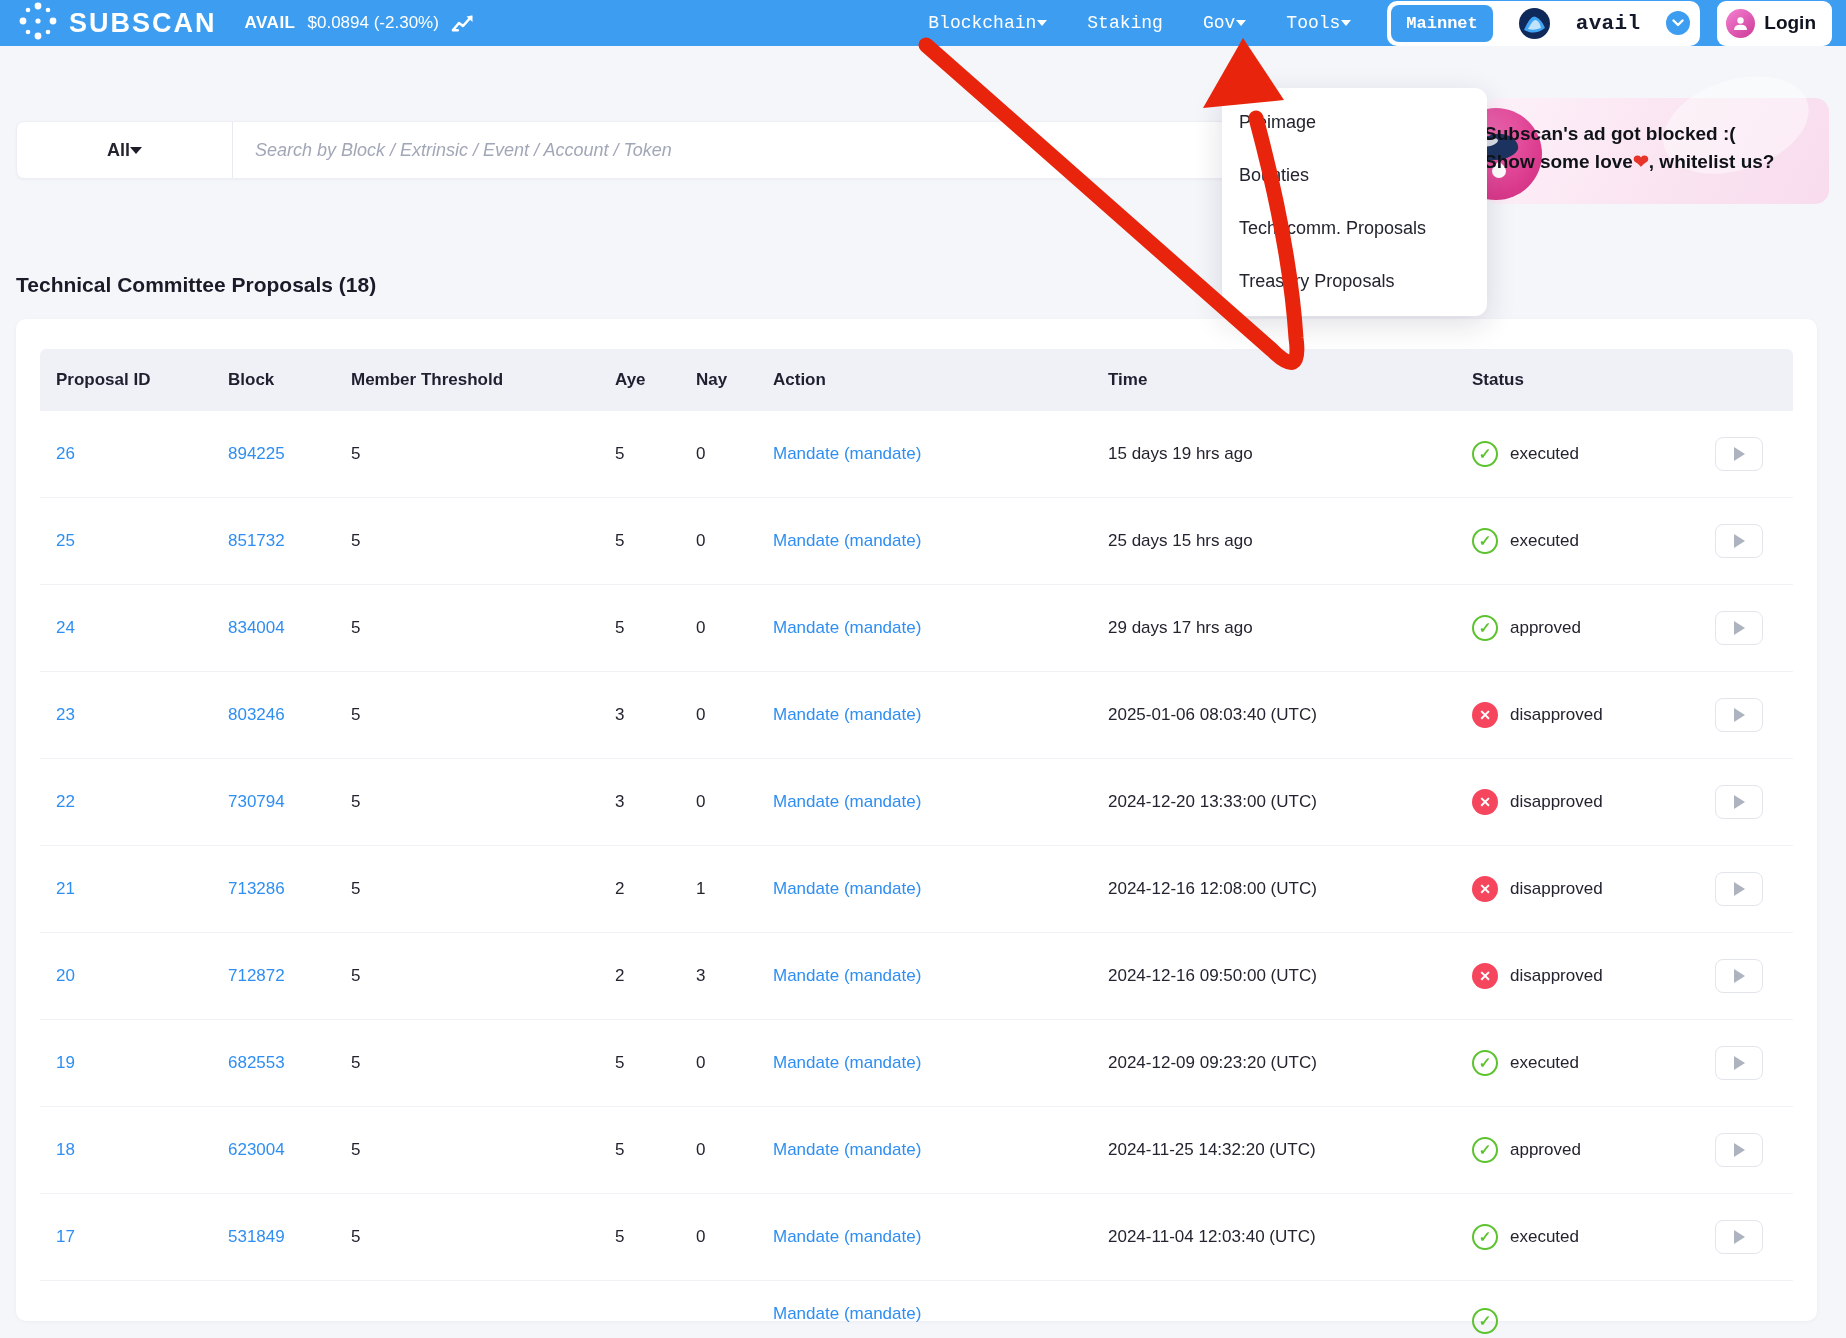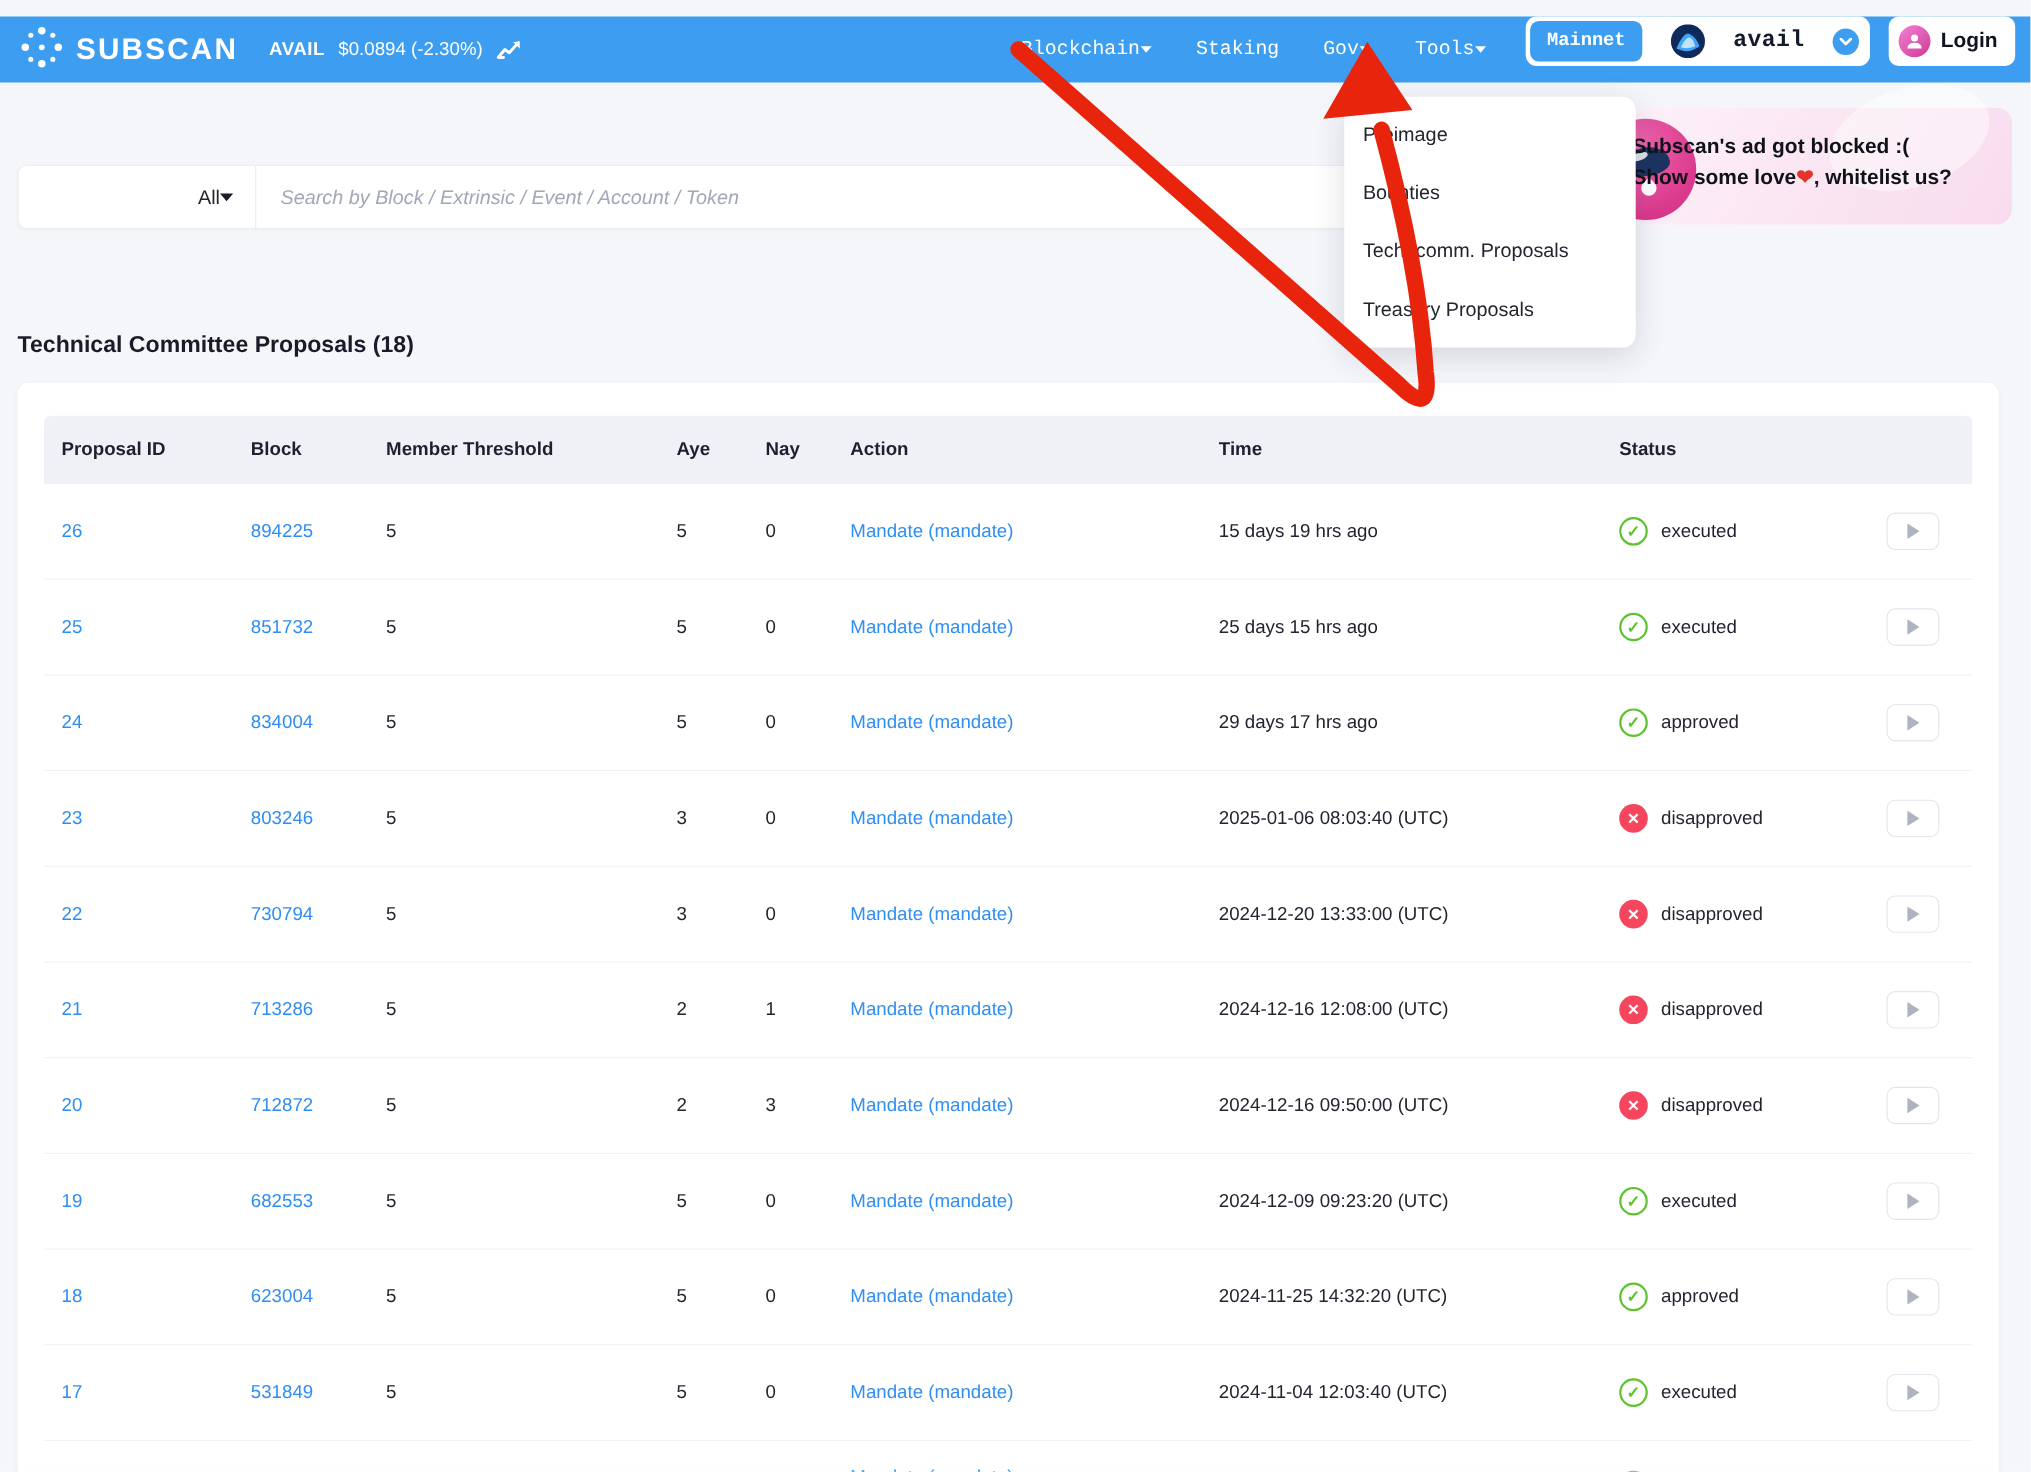--- a/index.html
+++ b/index.html
@@ -11,22 +11,22 @@
     --dark:#23242F;
     --page-bg:#F5F6FA;
   }
   *{box-sizing:border-box;margin:0;padding:0;}
   body{
     width:1846px;height:1338px;position:relative;overflow:hidden;
     background:var(--page-bg);
     font-family:"Liberation Sans",sans-serif;color:var(--dark);
   }
   
-  .navbar{height:60px;background:var(--navbar-blue);display:flex;
-    padding:0 14px 0 18px;position:relative;z-index:20;margin-top:15px;}
+  .navbar{height:46px;background:var(--navbar-blue);display:flex;align-items:center;
+    padding:0 14px 0 18px;position:relative;z-index:20;}
   .logo{display:flex;align-items:center;gap:11px;cursor:pointer;}
   .logo-text{color:#fff;font-size:27px;font-weight:700;letter-spacing:2px;}
   .ticker{margin-left:28px;display:flex;align-items:center;gap:12px;color:#fff;font-size:17px;}
   .ticker-symbol{font-weight:700;letter-spacing:.5px;}
   .chart-icon{display:flex;align-items:flex-end;}
   .nav-menu{display:flex;gap:40px;margin-left:auto;margin-right:36px;align-items:center;}
   .nav-item{display:flex;align-items:center;gap:1px;color:#fff;font-size:18px;cursor:pointer;font-family:Liberation Mono, monospace;}
   .caret-down{width:0;height:0;border-left:5.5px solid transparent;border-right:5.5px solid transparent;
     border-top:6.5px solid #fff;}
   .network-pill{background:#fff;border-radius:10px;display:flex;align-items:center;height:45px;padding:4px;gap:26px;font-family:Liberation Mono, monospace;}
@@ -37,22 +37,22 @@
     display:flex;align-items:center;justify-content:center;margin-right:6px;cursor:pointer;}
   .login-pill{background:#fff;border-radius:9px;height:45px;display:flex;align-items:center;gap:9px;
     padding:0 16px 0 9px;margin-left:17px;font-size:19px;font-weight:700;color:#0F1320;cursor:pointer;}
   .avatar{width:29px;height:29px;border-radius:50%;background:linear-gradient(140deg,#F481D3,#CC3A96);
     display:flex;align-items:center;justify-content:center;}
   
   main{padding:0 16px;}
   .search-row{margin-top:75px;display:flex;position:relative;}
   .search-box{height:58px;width:1444px;background:#fff;border-radius:8px;display:flex;align-items:center;
     border:1px solid #EDEFF4;box-shadow:0 1px 3px rgba(22,30,60,.04);}
-  .search-filter{width:216px;padding:0 20px;display:flex;justify-content:flex-end;align-items:center;
-    font-size:18px;color:var(--dark);border-right:1px solid #E8EAF1;height:100%;cursor:pointer;}
+  .search-filter{width:216px;padding:0 20px;display:flex;justify-content:center;align-items:center;
+    font-size:18px;color:var(--dark);border-right:1px solid #E8EAF1;height:100%;cursor:pointer;font-weight:bold;}
   .filter-caret{width:0;height:0;border-left:6px solid transparent;border-right:6px solid transparent;
     border-top:7px solid #1B1D28;}
   .search-box input{flex:1;border:none;outline:none;font-size:18px;color:var(--dark);
     padding:0 22px;background:transparent;font-style:italic;}
   .search-box input::placeholder{color:#A2A7B7;}
   
   .ad-banner{position:absolute;top:98px;right:17px;width:345px;height:106px;border-radius:14px;z-index:6;
     background:linear-gradient(120deg,#FDF1F9 0%,#FAE4F1 55%,#F8DCEE 100%);cursor:pointer;}
   .ad-banner::after{content:"";position:absolute;right:18px;top:-18px;width:150px;height:90px;border-radius:50%;
     background:rgba(255,255,255,.45);transform:rotate(-18deg);}

